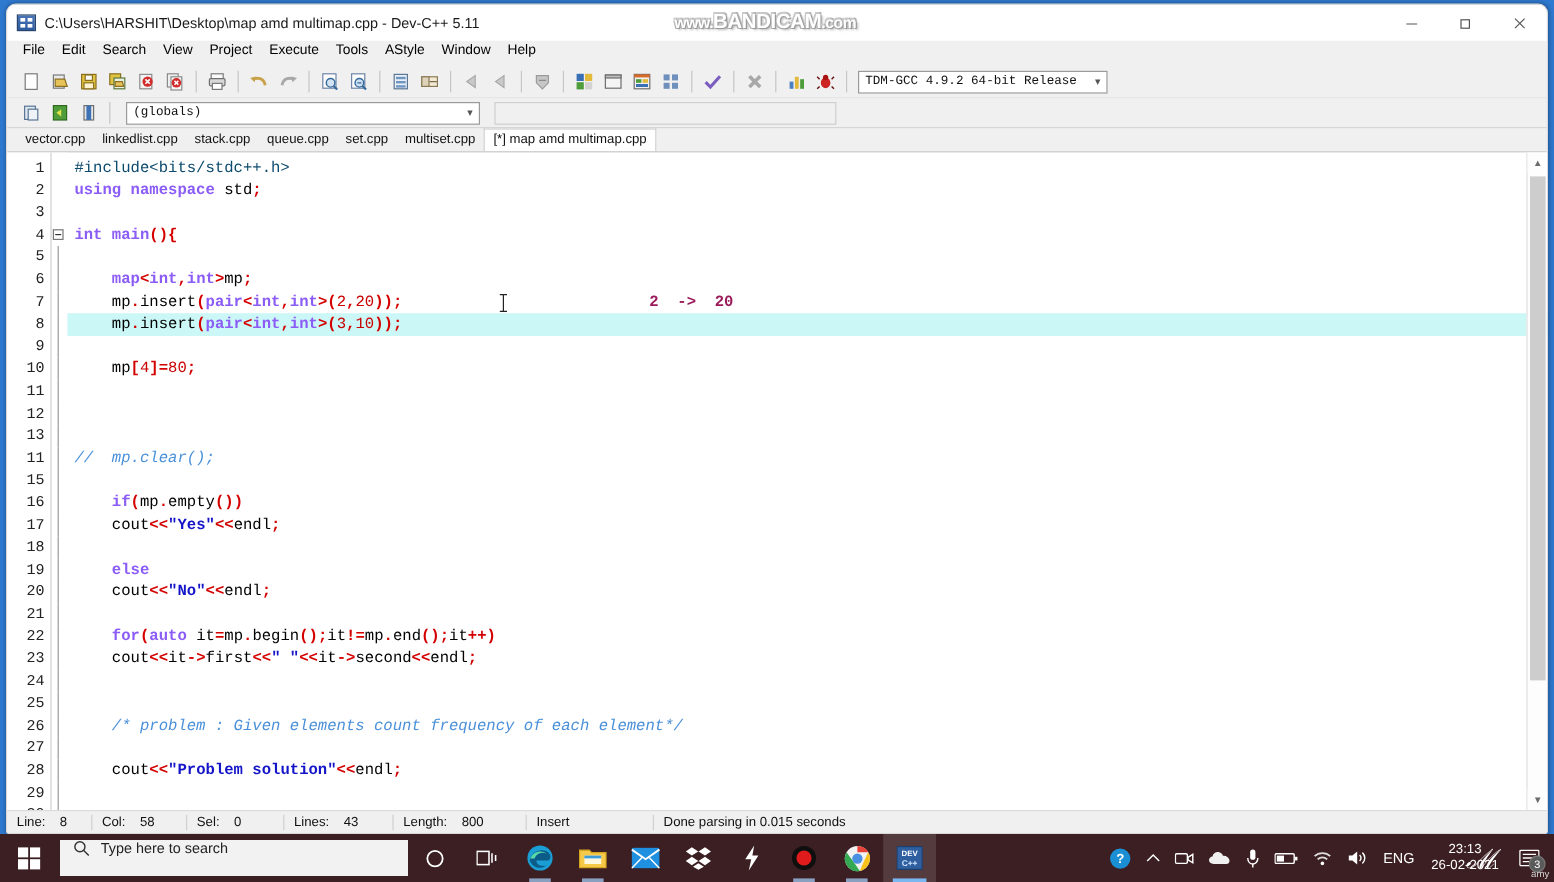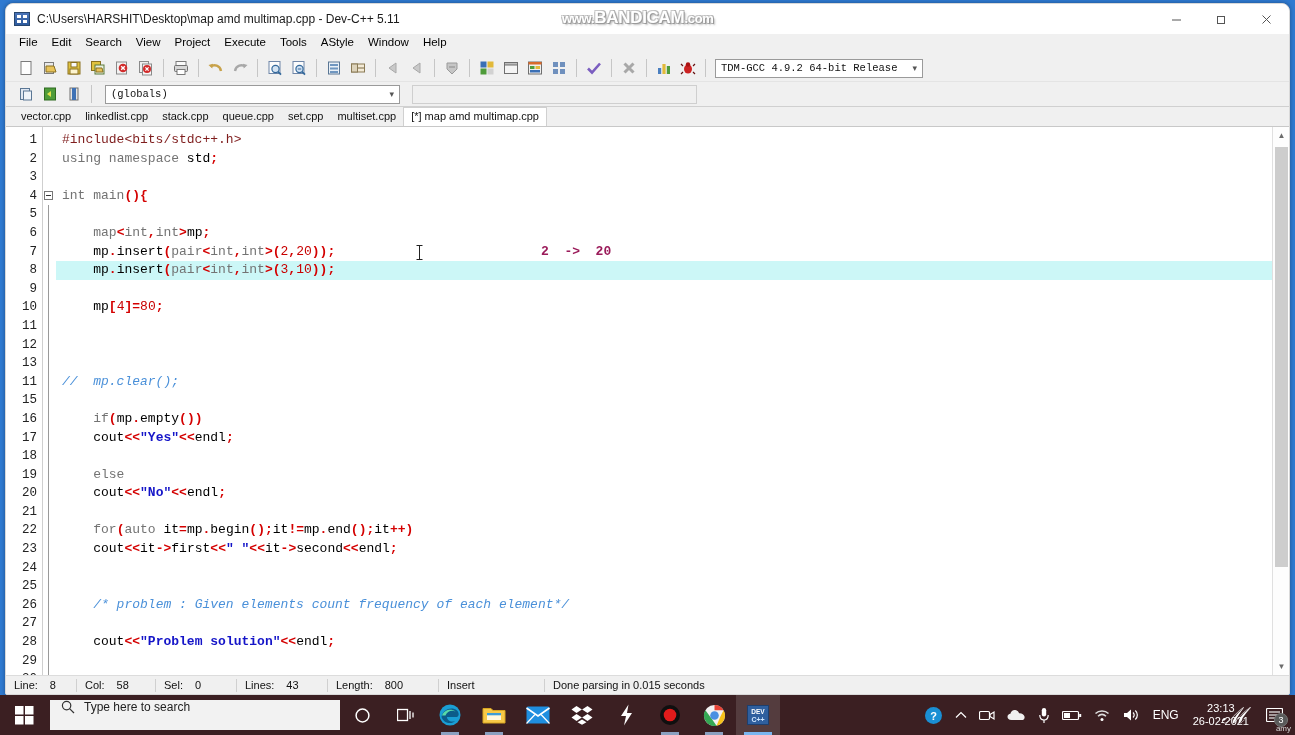--- a/index.html
+++ b/index.html
@@ -252,22 +252,22 @@
     background: #333;
   }
   .fold-line {
     position: absolute;
     left: 5px; top: 0;
     width: 1px; height: 18.6px;
     background: #9a9a9a;
   }
 
   
-  .kw   { color: #737373; font-weight: normal; }
-  .pre  { color: #7f1d1d; }
+  .kw   { color: #8b5cf6; font-weight: bold; }
+  .pre  { color: #0c4a6e; }
   .str  { color: #1414c8; font-weight: bold; }
   .num  { color: #c80000; }
   .op   { color: #d40000; font-weight: bold; }
   .cmt  { color: #4a90d9; font-style: italic; }
   .pl   { color: #000000; }
   .ann  { color: #9b1b5a; font-weight: bold; }
 
   
   #caret {
     position: absolute;

